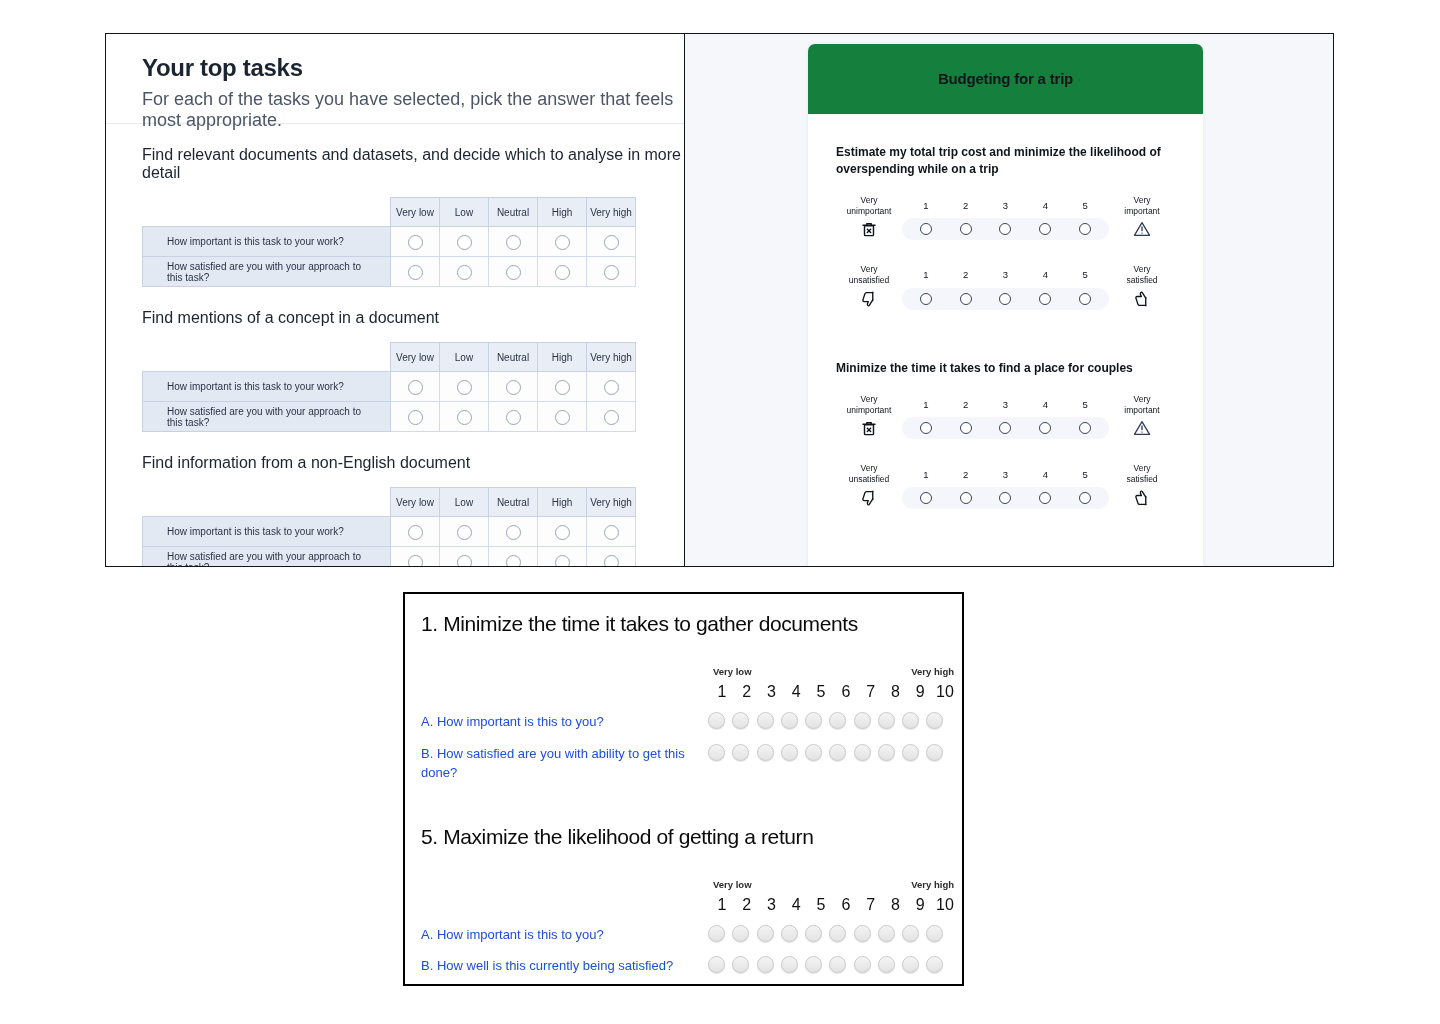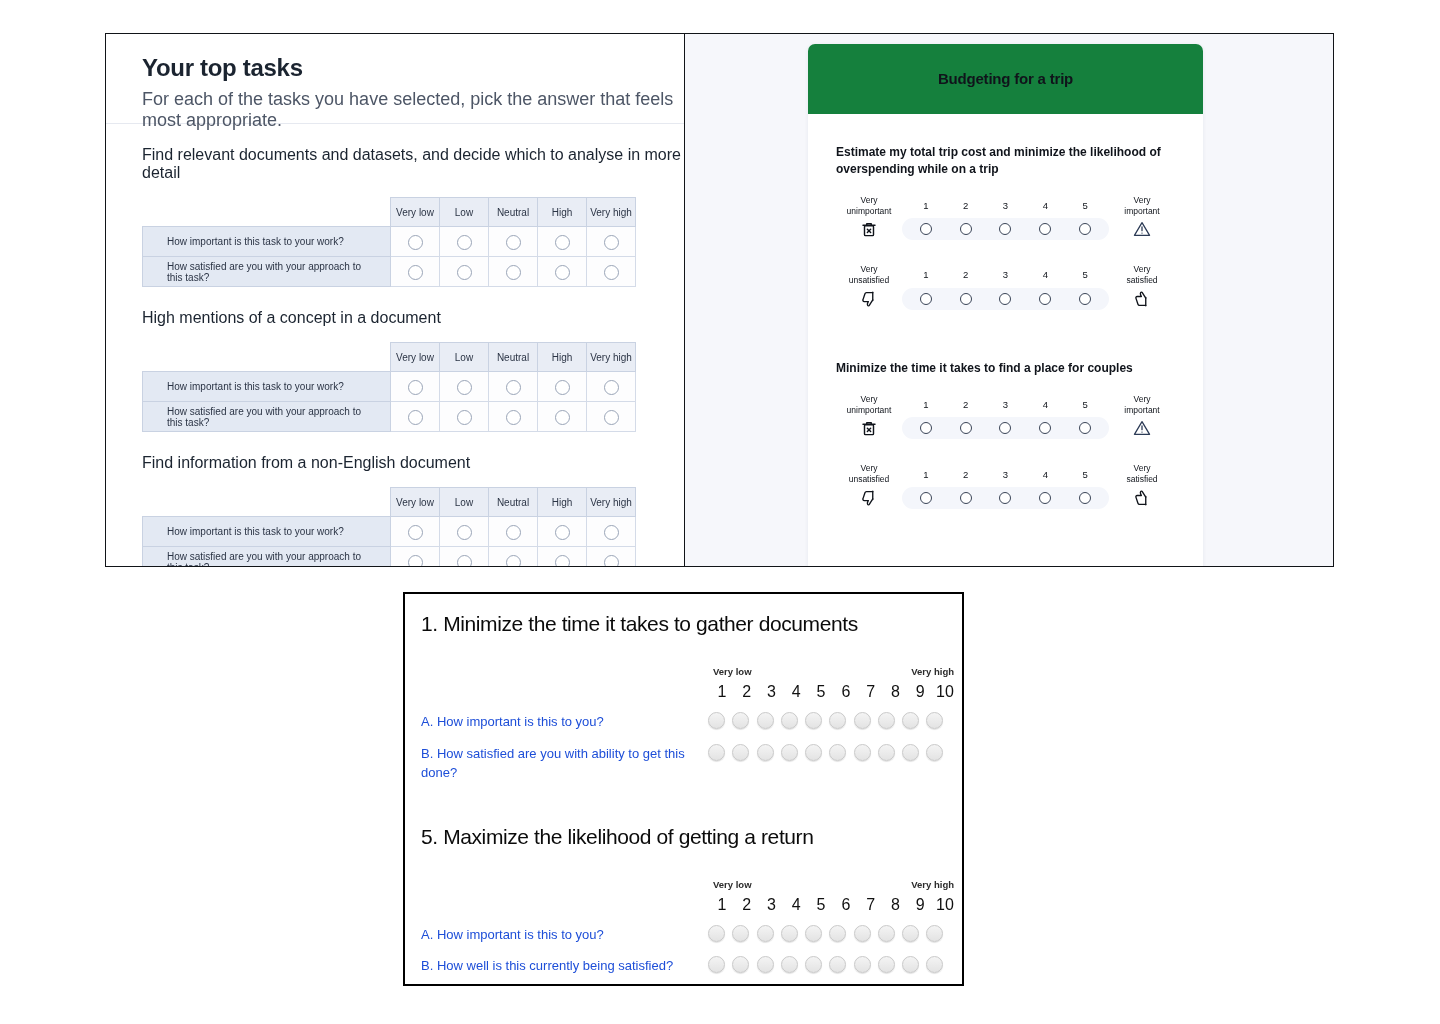--- a/index.html
+++ b/index.html
@@ -205,21 +205,21 @@
                 <td class="opt"><span class="radio-ring"></span></td>
                 <td class="opt"><span class="radio-ring"></span></td>
                 <td class="opt"><span class="radio-ring"></span></td>
                 <td class="opt"><span class="radio-ring"></span></td>
                 <td class="opt"><span class="radio-ring"></span></td>
               </tr>
             </tbody>
           </table>
         </div>
         <div class="p1-task">
-          <div class="p1-task-label">High mentions of a concept in a document</div>
+          <div class="p1-task-label">Find mentions of a concept in a document</div>
           <table class="p1-table">
             <colgroup>
               <col class="c0">
               <col class="cx">
               <col class="cx">
               <col class="cx">
               <col class="cx">
               <col class="cx">
             </colgroup>
             <thead>

